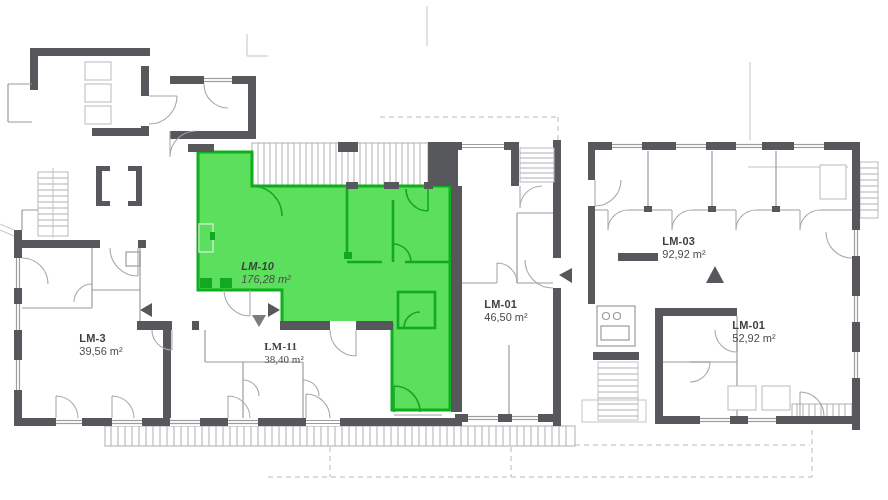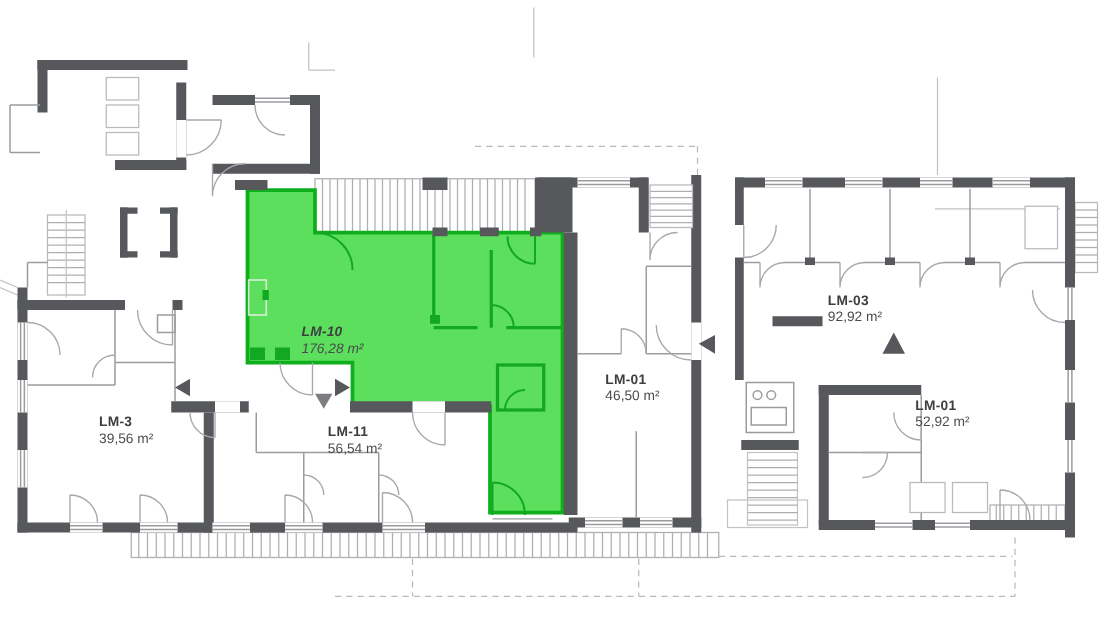--- a/index.html
+++ b/index.html
@@ -520,23 +520,23 @@
     <polygon class="tri-g" points="252,315 266,315 259,327"></polygon>
     <polygon class="tri" points="572,268 572,283 559,275"></polygon>
     <polygon class="tri" points="706,283 724,283 715,266"></polygon>
   </g>
 </svg>
 
   <div class="unit-label" style="left:101px;top:332px;">
     <span class="uid">LM-3</span>
     <span class="uarea">39,56 m²</span>
   </div>
-  <div class="unit-label" style="left:284px;top:340px;">
+  <div class="unit-label" style="left:284px;top:340px;font-family:Liberation Serif, serif;">
     <span class="uid">LM-11</span>
-    <span class="uarea">56,54 m²</span>
+    <span class="uarea">38,40 m²</span>
   </div>
   <div class="unit-label" style="left:266px;top:260px;font-style:italic;">
     <span class="uid">LM-10</span>
     <span class="uarea">176,28 m²</span>
   </div>
   <div class="unit-label" style="left:506px;top:298px;">
     <span class="uid">LM-01</span>
     <span class="uarea">46,50 m²</span>
   </div>
   <div class="unit-label" style="left:684px;top:235px;">

